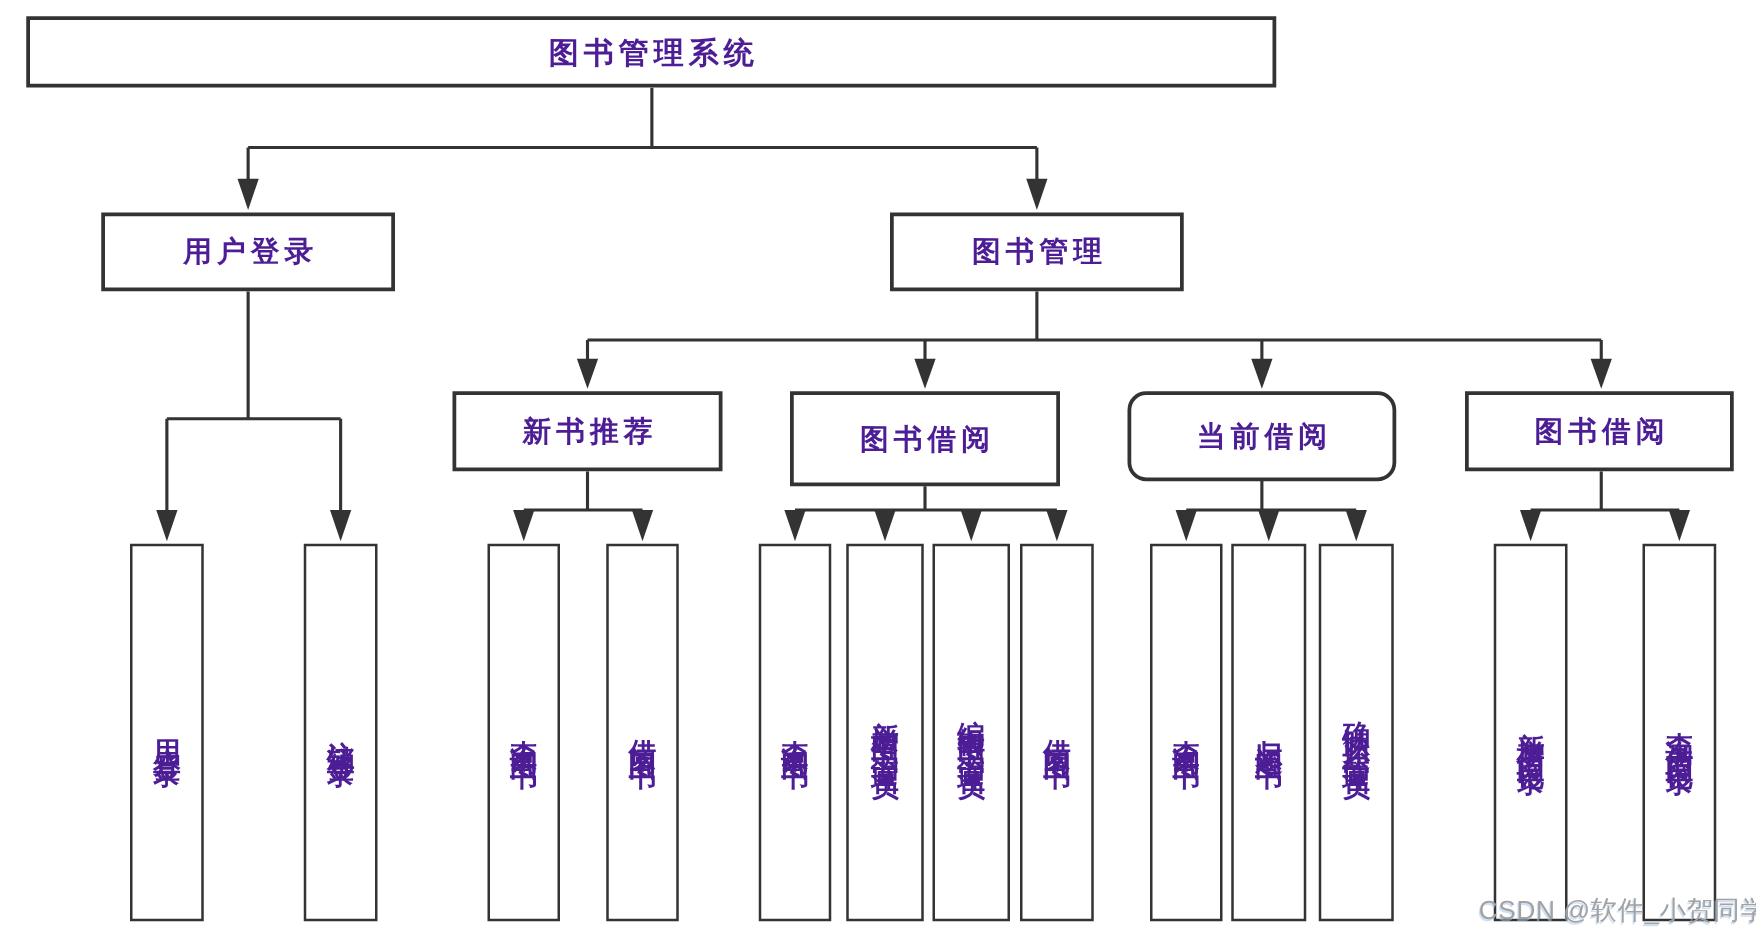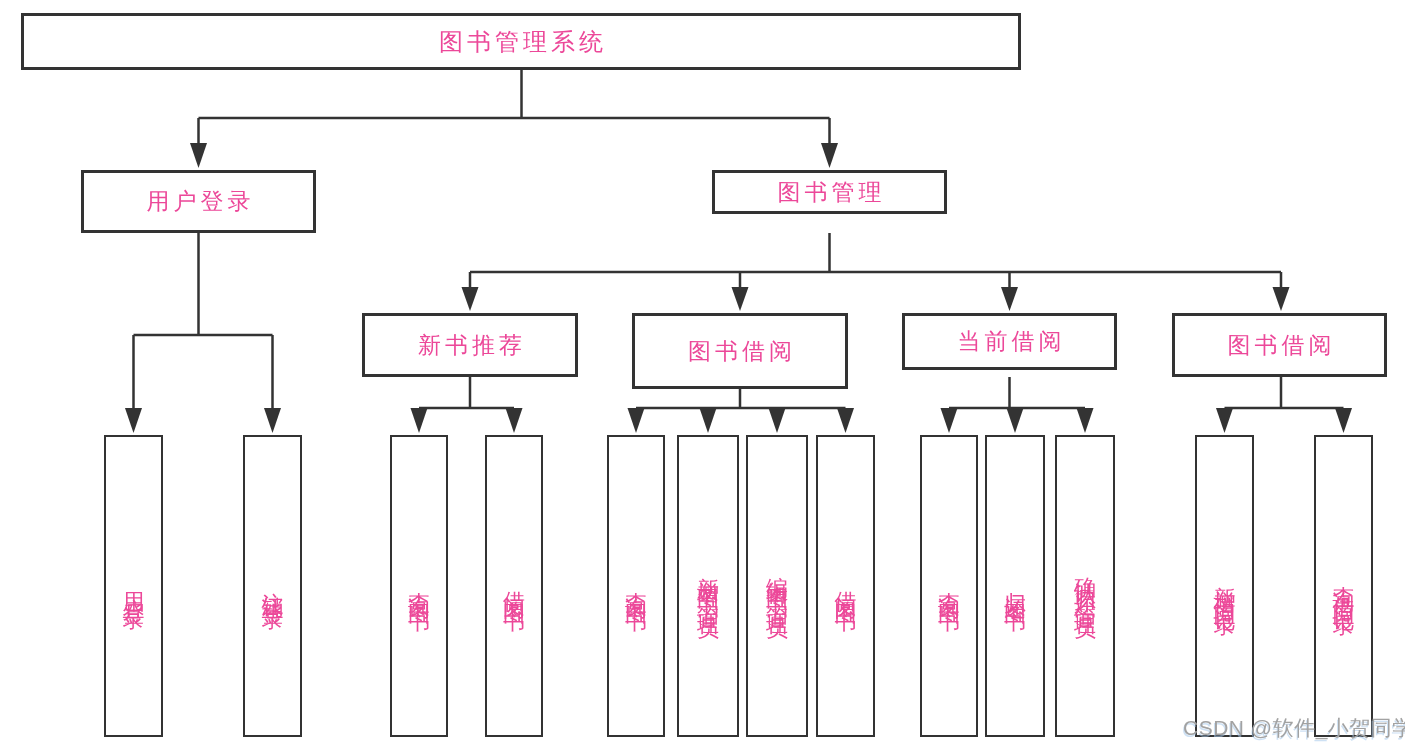--- a/index.html
+++ b/index.html
@@ -18,21 +18,22 @@
     z-index: 0;
   }
   .box {
     position: absolute;
     background: #ffffff;
     border: 3px solid #333333;
     display: flex;
     align-items: center;
     justify-content: center;
     z-index: 1;
-    color: #ec4899;
+    color: #4c1d95;
+    font-weight: bold;
   }
   .box.lvl1, .box.lvl2, .box.lvl3 {
     font-size: 23px;
     letter-spacing: 4px;
   }
   .box.lvl1 { font-size: 24px; }
   .box.leaf {
     border-width: 2.5px;
     top: 435px;
     height: 302px;
@@ -105,31 +106,31 @@
     </g>
   </svg>
 
   <div class="box lvl1" style="left:21px; top:13px; width:1000px; height:57px;">
     <span class="hlabel">图书管理系统</span>
   </div>
 
   <div class="box lvl2" style="left:81px; top:170px; width:235px; height:63px;">
     <span class="hlabel">用户登录</span>
   </div>
-  <div class="box lvl2" style="left:712px; top:170px; width:235px; height:44px;">
+  <div class="box lvl2" style="left:712px; top:170px; width:235px; height:63px;">
     <span class="hlabel">图书管理</span>
   </div>
 
   <div class="box lvl3" style="left:362px; top:313px; width:216px; height:64px;">
     <span class="hlabel">新书推荐</span>
   </div>
   <div class="box lvl3" style="left:632px; top:313px; width:216px; height:76px;">
     <span class="hlabel">图书借阅</span>
   </div>
-  <div class="box lvl3" style="left:902px; top:313px; width:215px; height:57px;">
+  <div class="box lvl3" style="left:902px; top:313px; width:215px; height:72px;border-radius:15px;">
     <span class="hlabel">当前借阅</span>
   </div>
   <div class="box lvl3" style="left:1172px; top:313px; width:215px; height:64px;">
     <span class="hlabel">图书借阅</span>
   </div>
 
   <div class="box leaf" style="left:104px; width:59px;">
     <span class="vlabel">用户登录</span>
   </div>
   <div class="box leaf" style="left:243px; width:59px;">

